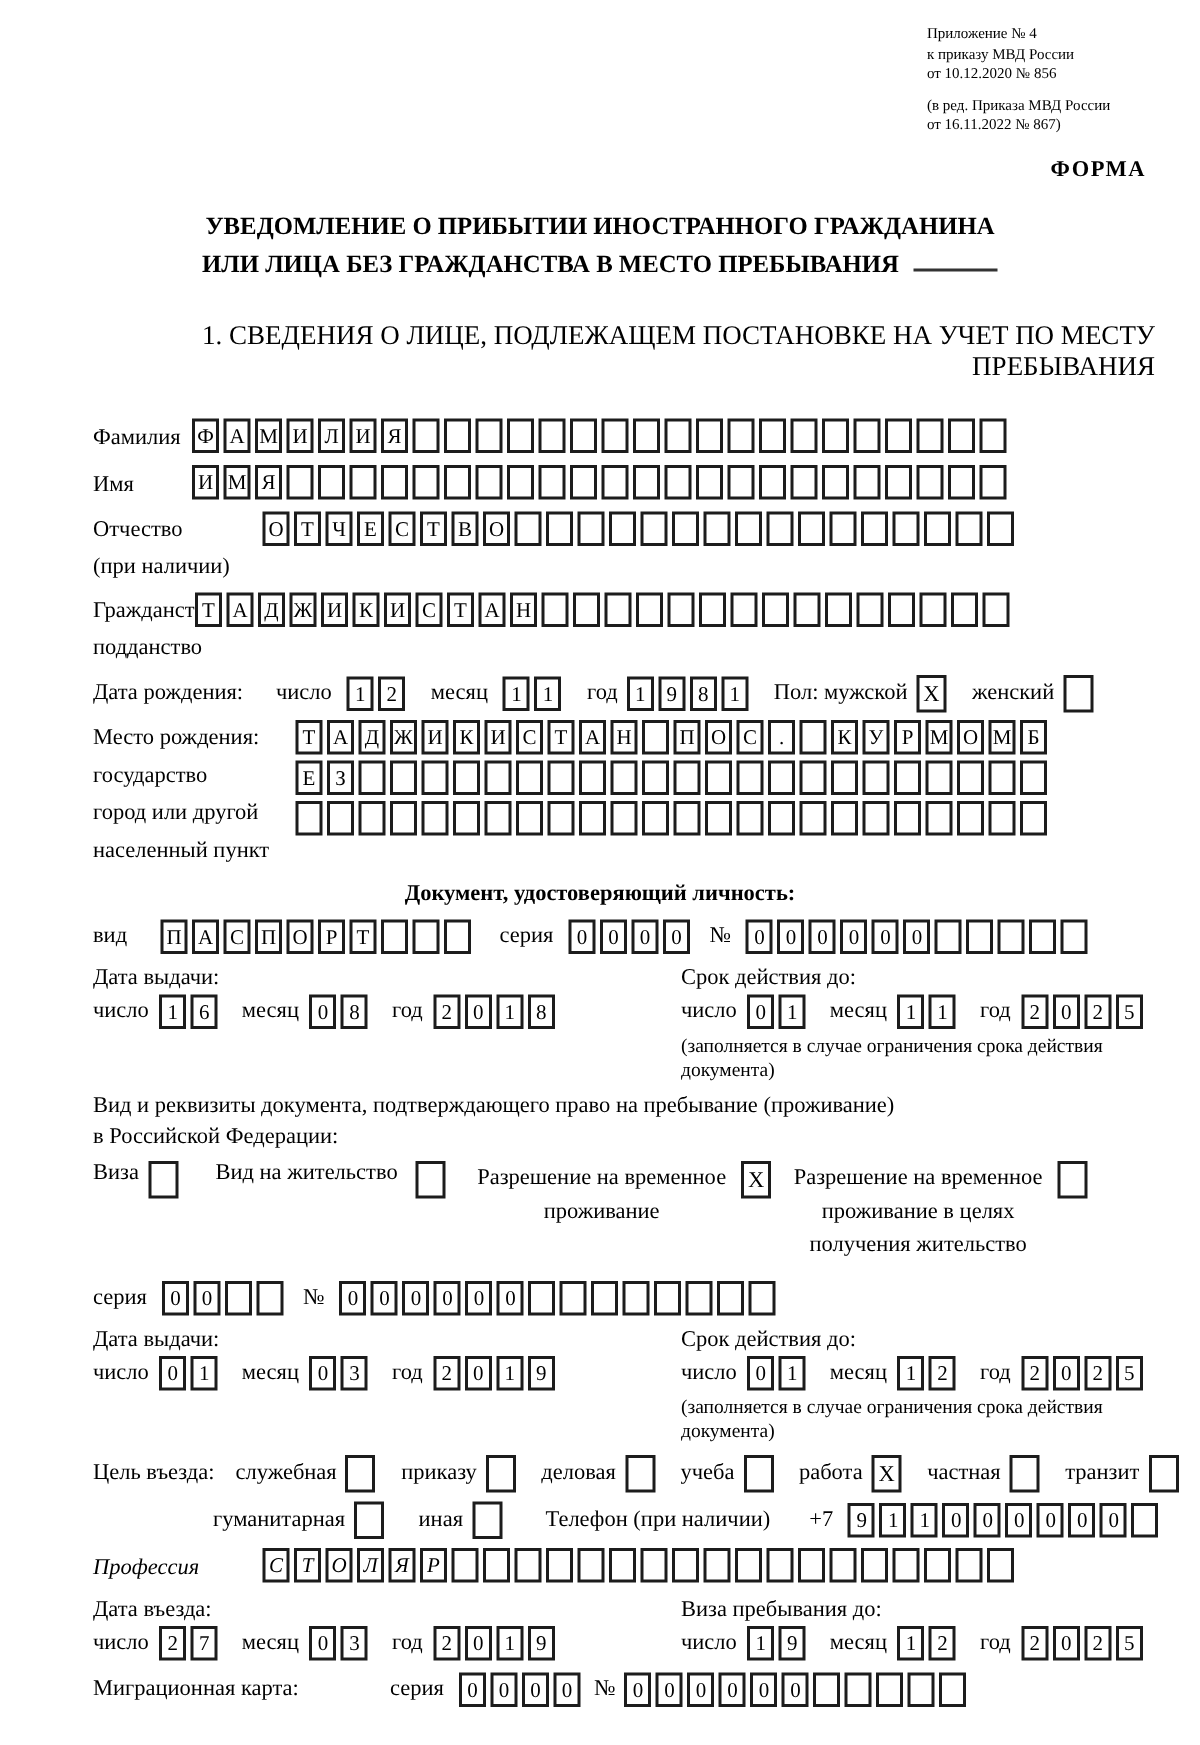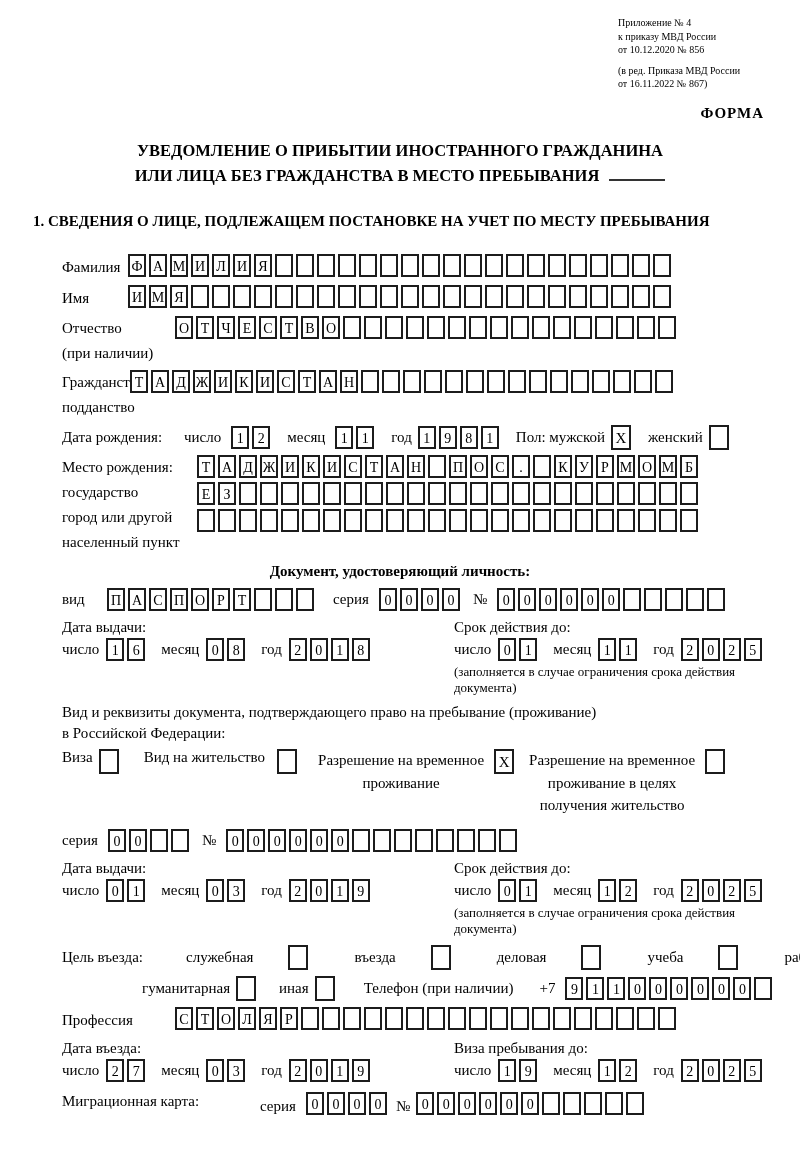--- a/index.html
+++ b/index.html
@@ -8,21 +8,21 @@
     position:relative; width:800px; height:1163px; margin:0 auto;
     background:#ffffff; color:#000;
     font-family:"Liberation Serif", "DejaVu Serif", serif;
     font-size:15px; overflow:hidden;
   }
   .hdr-block { padding-top:16px; margin-left:618px; font-size:10px; line-height:1.35; }
   .hdr-gap { height:7px; }
   .forma { margin:14px 36px 0 0; text-align:right; font-weight:bold; font-size:15px; letter-spacing:1px; }
   .title { margin-top:16px; text-align:center; font-weight:bold; font-size:16.5px; line-height:1.55; }
   .blank-line { display:inline-block; width:56px; border-bottom:2px solid #333; height:14px; margin-left:10px; }
-  .sec1 { margin:24px 30px 0 33px; text-align:left; font-weight:bold; font-size:15px; }
+  .sec1 { margin:24px 30px 0 33px; text-align:right; font-weight:normal; font-size:18px; }
 
   .row { display:flex; align-items:flex-start; margin:0 0 4px 62px; }
   .lbl { flex:none; line-height:27px; }
   .lbl2 { flex:none; line-height:25px; }
   .cells { white-space:nowrap; flex:none; }
   .cell {
     display:inline-block; width:18px; height:23px; border:2px solid #1c1c1c;
     margin-right:3px; text-align:center; font-size:14px; line-height:21px;
     vertical-align:middle; background:#fff;
   }
@@ -48,21 +48,21 @@
   .dline .w { margin-right:7px; }
   .dline .cells { margin-right:13px; }
   .dp-note { font-size:13px; margin-top:3px; }
 
   .textline { margin:6px 30px 4px 62px; line-height:1.45; }
   .opts { display:flex; align-items:flex-start; margin:4px 0 10px 62px; }
   .opt-block { text-align:center; line-height:1.5; }
   .opt-wrap { display:flex; align-items:flex-start; }
   .opt-wrap .cb { margin-top:0; }
 
-  .purpose-line { display:flex; align-items:center; margin:8px 0 6px 62px; white-space:nowrap;gap:29px; }
+  .purpose-line { display:flex; align-items:center; margin:8px 0 6px 62px; white-space:nowrap; }
   .purpose-line2 { display:flex; align-items:center; margin:2px 0 6px 142px; white-space:nowrap; }
 </style>
 </head>
 <body>
 
 <div class="page">
 
   <div class="hdr-block">
     <div>Приложение № 4</div>
     <div>к приказу МВД России</div>
@@ -235,21 +235,21 @@
         <span class="cells"><span class="cell">2</span><span class="cell">0</span><span class="cell">2</span><span class="cell">5</span></span>
       </div>
       <div class="dp-note">(заполняется в случае ограничения срока действия документа)</div>
     </div>
   </div>
 
   <div class="purpose-line">
     <span>Цель въезда:</span>
     <span style="margin-left:14px;">служебная</span>
     <span class="cb cells"><span class="cell"></span></span>
-    <span class="ml14">въезда</span>
+    <span class="ml14">приказу</span>
     <span class="cb cells"><span class="cell"></span></span>
     <span class="ml14">деловая</span>
     <span class="cb cells"><span class="cell"></span></span>
     <span class="ml14">учеба</span>
     <span class="cb cells"><span class="cell"></span></span>
     <span class="ml14">работа</span>
     <span class="cb cells"><span class="cell">X</span></span>
     <span class="ml14">частная</span>
     <span class="cb cells"><span class="cell"></span></span>
     <span class="ml14">транзит</span>
@@ -259,21 +259,21 @@
   <div class="purpose-line2">
     <span>гуманитарная</span>
     <span class="cb cells"><span class="cell"></span></span>
     <span class="ml20">иная</span>
     <span class="cb cells"><span class="cell"></span></span>
     <span class="ml26">Телефон (при наличии)</span>
     <span class="ml26">+7</span>
     <span class="cells" style="margin-left:10px;"><span class="cell">9</span><span class="cell">1</span><span class="cell">1</span><span class="cell">0</span><span class="cell">0</span><span class="cell">0</span><span class="cell">0</span><span class="cell">0</span><span class="cell">0</span><span class="cell"></span></span>
   </div>
 
-  <div class="row" style="margin-top:4px;">
+  <div class="row" style="margin-top:4px;font-style:italic;">
     <div class="lbl w113">Профессия</div>
     <div class="cells"><span class="cell">С</span><span class="cell">Т</span><span class="cell">О</span><span class="cell">Л</span><span class="cell">Я</span><span class="cell">Р</span><span class="cell"></span><span class="cell"></span><span class="cell"></span><span class="cell"></span><span class="cell"></span><span class="cell"></span><span class="cell"></span><span class="cell"></span><span class="cell"></span><span class="cell"></span><span class="cell"></span><span class="cell"></span><span class="cell"></span><span class="cell"></span><span class="cell"></span><span class="cell"></span><span class="cell"></span><span class="cell"></span></div>
   </div>
 
   <div class="datepair">
     <div class="dp-left">
       <div class="dp-head">Дата въезда:</div>
       <div class="dline">
         <span class="w">число</span>
         <span class="cells"><span class="cell">2</span><span class="cell">7</span></span>
@@ -289,21 +289,21 @@
         <span class="w">число</span>
         <span class="cells"><span class="cell">1</span><span class="cell">9</span></span>
         <span class="w">месяц</span>
         <span class="cells"><span class="cell">1</span><span class="cell">2</span></span>
         <span class="w">год</span>
         <span class="cells"><span class="cell">2</span><span class="cell">0</span><span class="cell">2</span><span class="cell">5</span></span>
       </div>
     </div>
   </div>
 
-  <div class="row" style="align-items:flex-end; margin-top:6px;">
+  <div class="row" style="align-items:center; margin-top:6px;">
     <span class="lbl w165">Миграционная карта:</span>
     <span class="mr10" style="margin-left:26px;">серия</span>
     <span class="cells mr6"><span class="cell">0</span><span class="cell">0</span><span class="cell">0</span><span class="cell">0</span></span>
     <span class="mr6">№</span>
     <span class="cells"><span class="cell">0</span><span class="cell">0</span><span class="cell">0</span><span class="cell">0</span><span class="cell">0</span><span class="cell">0</span><span class="cell"></span><span class="cell"></span><span class="cell"></span><span class="cell"></span><span class="cell"></span></span>
   </div>
 
 </div>
 
 </body></html>

